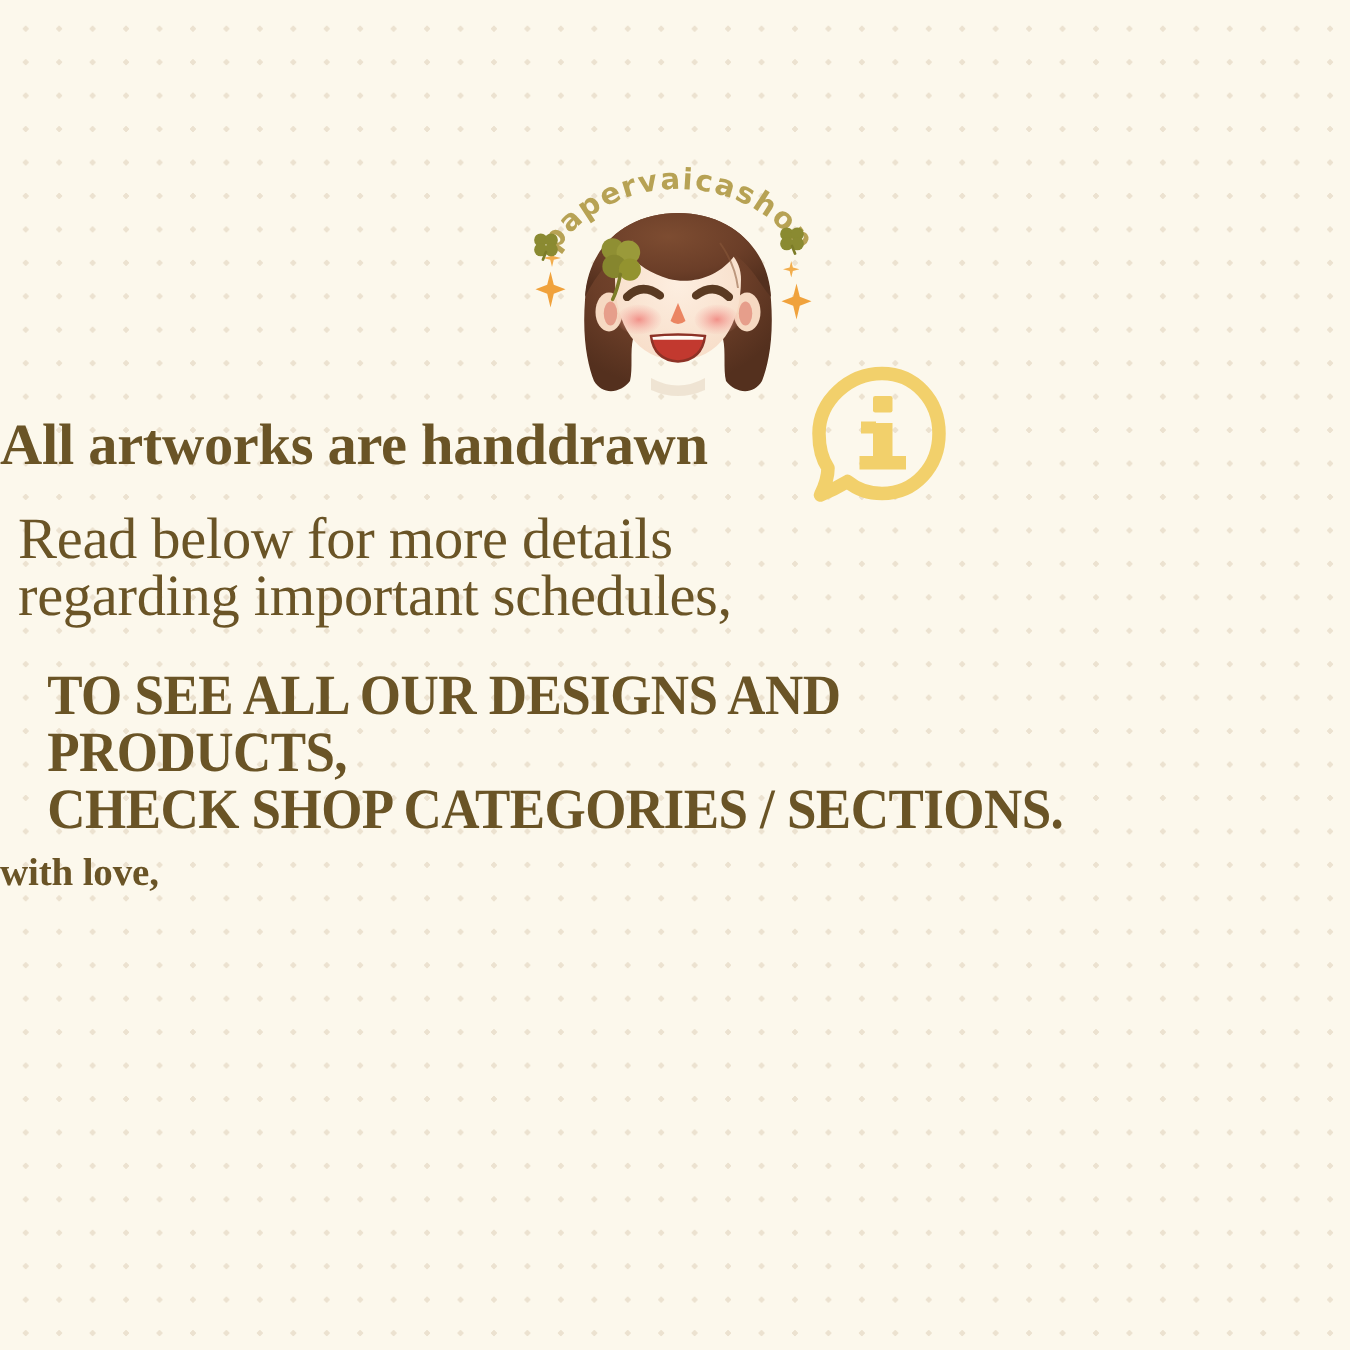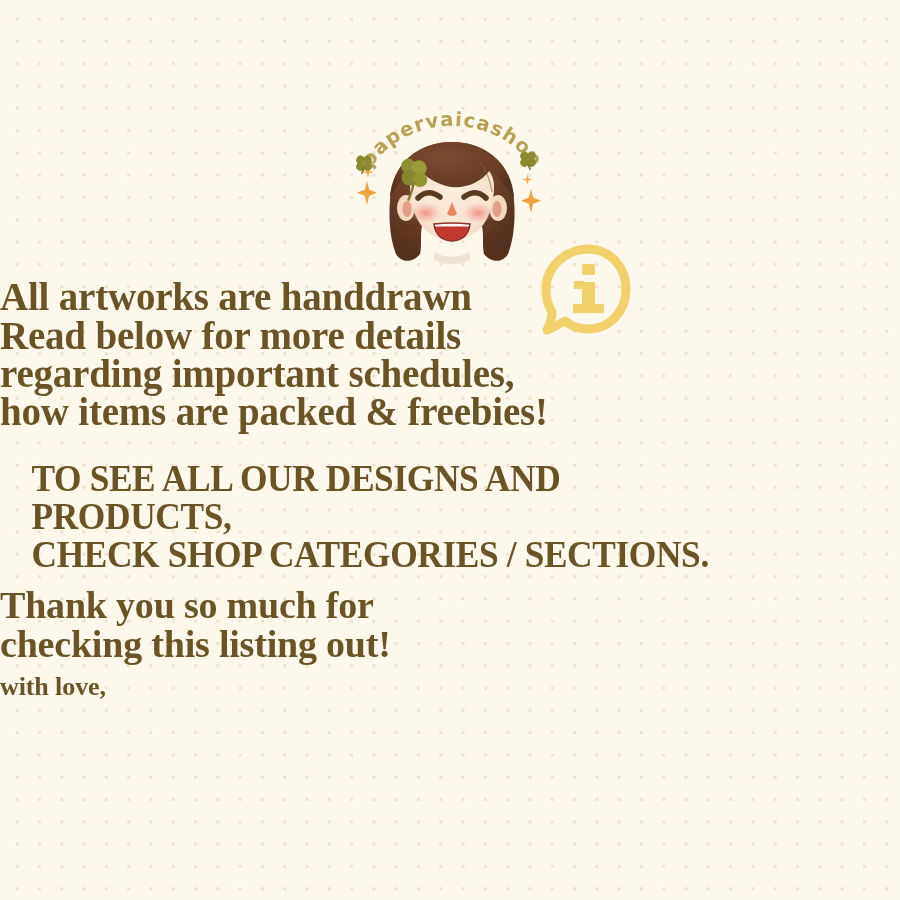--- a/index.html
+++ b/index.html
@@ -104,23 +104,25 @@
 
   .p-intro {
     font-size: 39px;
     font-weight: 700;
     line-height: 41px;
     letter-spacing: -0.2px;
   }
 
   .p-read {
     font-size: 39px;
-    font-weight: 700;
+    font-weight: 400;
     line-height: 38px;
     letter-spacing: -0.2px;
+    margin-top: 24px;
+    padding-left: 12px;
   }
 
   .p-caps {
     font-size: 38px;
     font-weight: 700;
     line-height: 38px;
     letter-spacing: -0.4px;
     transform: scaleX(0.93);
     margin-top: 28px;
   }
@@ -266,31 +268,26 @@
 
   <div id="copy">
 
     <p class="para p-intro">
       <span class="line">All artworks are handdrawn</span>
     </p>
 
     <p class="para p-read">
       <span class="line">Read below for more details</span>
       <span class="line">regarding important schedules,</span>
-      <span class="line">how items are packed &amp; freebies!</span>
     </p>
 
     <p class="para p-caps">
       <span class="line">TO SEE ALL OUR DESIGNS AND</span>
       <span class="line">PRODUCTS,</span>
       <span class="line">CHECK SHOP CATEGORIES / SECTIONS.</span>
     </p>
 
-    <p class="para p-thanks">
-      <span class="line">Thank you so much for</span>
-      <span class="line">checking this listing out!</span>
-    </p>
 
     <p class="para p-sign">
       <span class="line">with love,</span>
     </p>
   </div>
 </div>
 
 </body></html>

